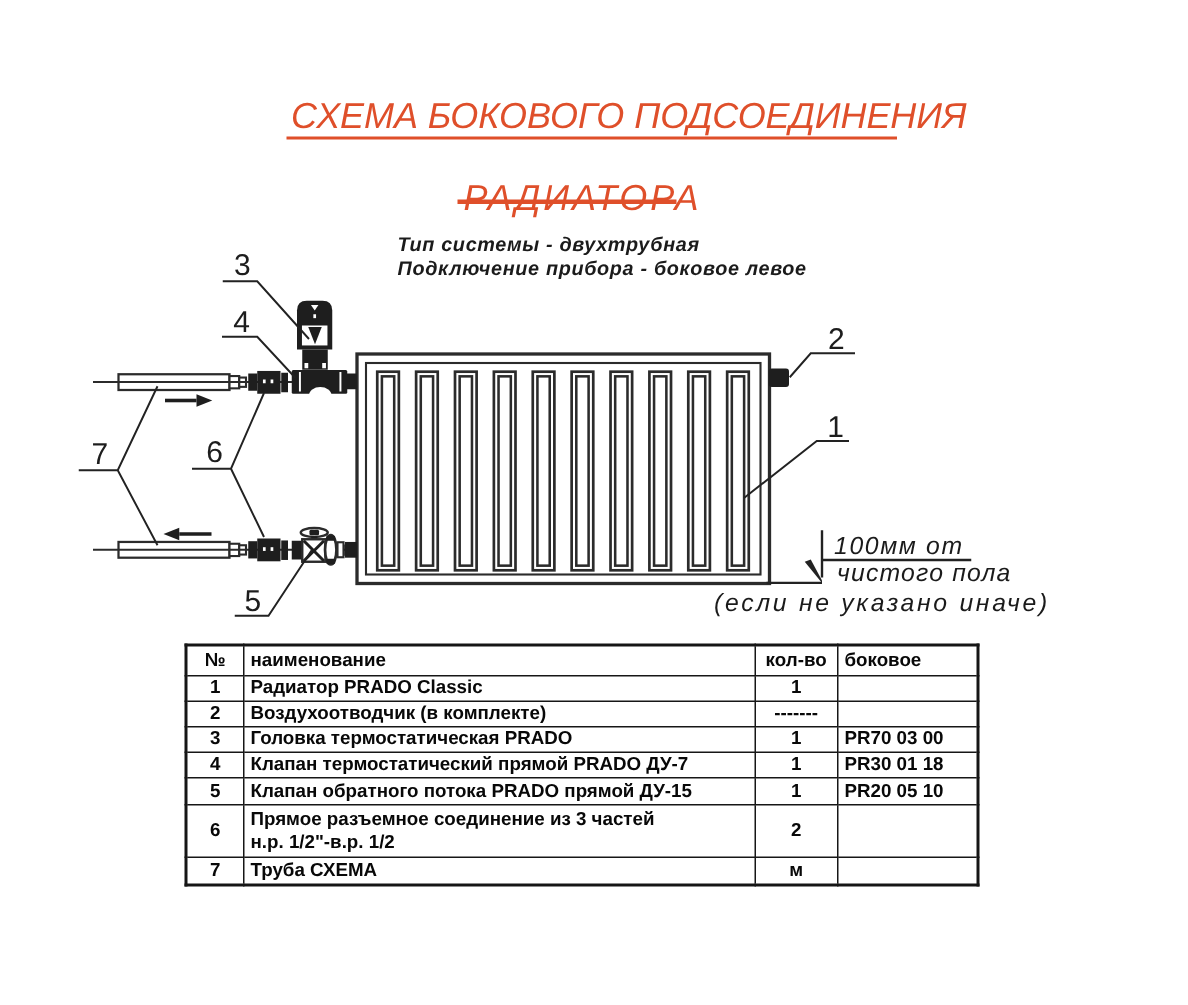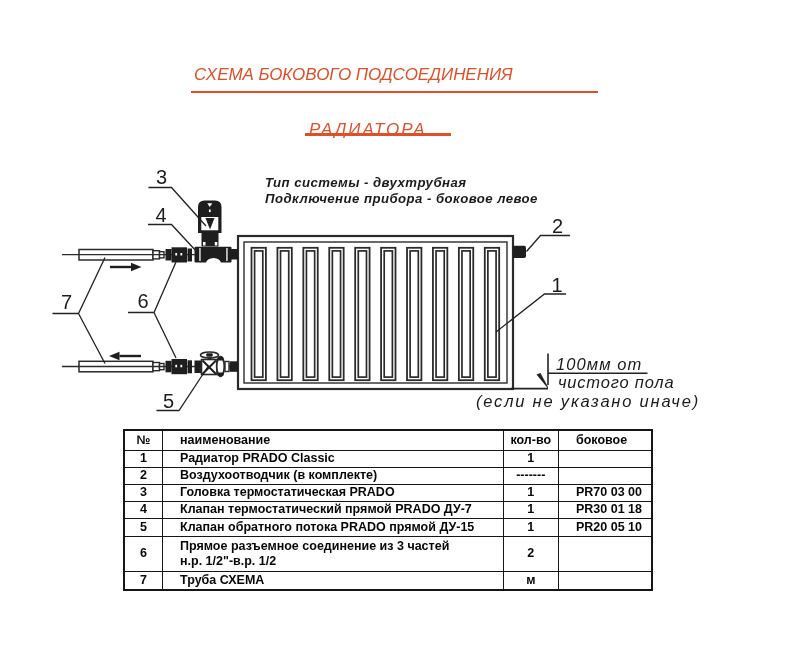--- a/index.html
+++ b/index.html
@@ -1,35 +1,35 @@
 <!DOCTYPE html>
 <html><head>
 <meta charset="utf-8">
 <style>
   html,body{margin:0;padding:0}
   body{width:792px;height:670px;background:#ffffff;position:relative;overflow:hidden;
        font-family:"Liberation Sans",sans-serif;}
   .abs{position:absolute;white-space:nowrap}
-  .title{color:#df4f2a;font-weight:normal;font-style:italic;font-size:17px;line-height:1}
+  .title{color:#df4f2a;font-weight:normal;font-style:italic;font-size:24px;line-height:1}
   .rule{position:absolute;background:#df4f2a;height:2.2px}
   .sys{color:#1b1b1b;font-weight:bold;font-style:italic;font-size:13.2px;line-height:16px;letter-spacing:0.45px}
   table{border-collapse:collapse;table-layout:fixed}
   td{border:1.4px solid #161616;font-weight:bold;font-size:12.5px;color:#080808;
-     padding:0 0 0 17px;overflow:hidden;line-height:13px}
+     padding:0 0 0 4px;overflow:hidden;line-height:13px}
   td.c{text-align:center;padding:0}
 </style>
 </head>
 <body>
 
   <div class="abs title" style="left:194px;top:65.8px;letter-spacing:-0.05px" id="t1">СХЕМА БОКОВОГО ПОДСОЕДИНЕНИЯ</div>
   <div class="rule" style="left:191px;top:91px;width:407px"></div>
   <div class="abs title" style="left:309px;top:121px;letter-spacing:1.95px" id="t2">РАДИАТОРА</div>
   <div class="rule" style="left:305px;top:133.4px;width:146px"></div>
 
-  <div class="abs sys" style="left:265px;top:175px">Тип системы - двухтрубная<br>Подключение прибора - боковое левое</div>
+  <div class="abs sys" style="left:265px;top:155px">Тип системы - двухтрубная<br>Подключение прибора - боковое левое</div>
 
   <svg class="abs" style="left:0;top:0" width="792" height="670" viewBox="0 0 792 670">
     <g stroke="#2b2b2b" fill="none">
 
       <rect x="79" y="249.5" width="74" height="10.5" fill="#fff" stroke-width="1.5"></rect>
       <rect x="153" y="250.7" width="6.5" height="8.2" fill="#fff" stroke-width="1.4"></rect>
       <rect x="159.5" y="251.7" width="4.5" height="6.2" fill="#fff" stroke-width="1.4"></rect>
       <rect x="79" y="361.3" width="74" height="10.5" fill="#fff" stroke-width="1.5"></rect>
       <rect x="153" y="362.5" width="6.5" height="8.2" fill="#fff" stroke-width="1.4"></rect>
       <rect x="159.5" y="363.5" width="4.5" height="6.2" fill="#fff" stroke-width="1.4"></rect>

